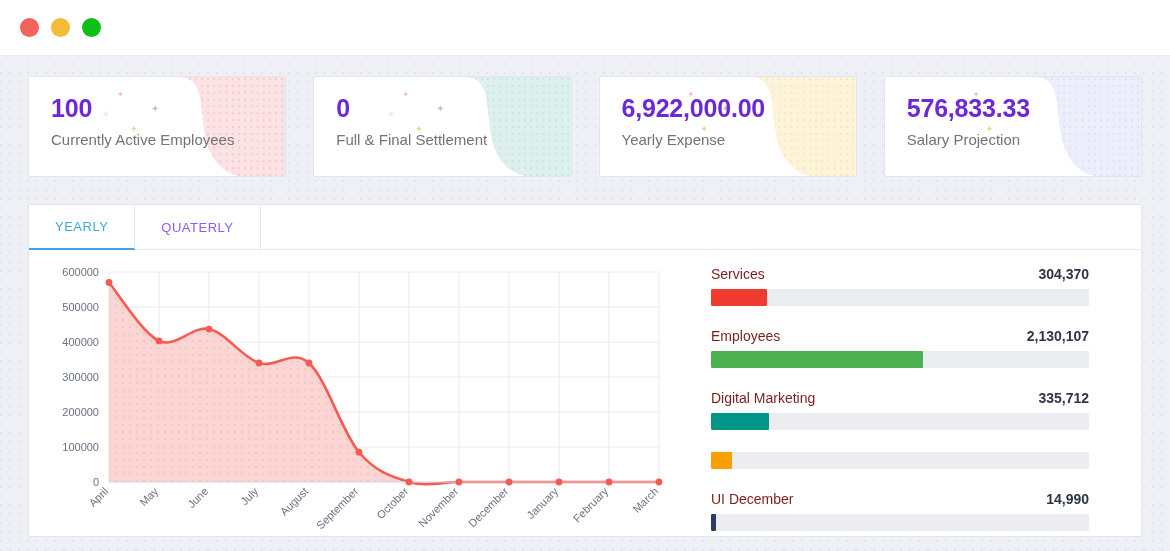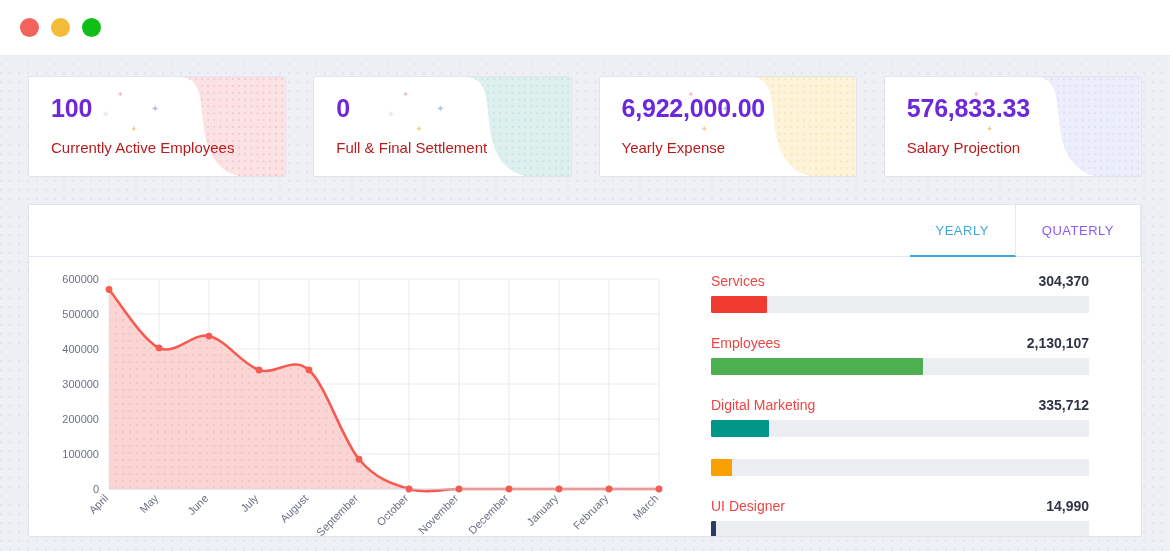--- a/index.html
+++ b/index.html
@@ -90,42 +90,41 @@
   .stat-value {
     position: relative;
     font-size: 25px;
     font-weight: bold;
     color: #6d28d9;
     letter-spacing: -.2px;
     line-height: 1.1;
   }
   .stat-label {
     position: relative;
-    margin-top: 17px;
+    margin-top: 9px;
     font-size: 15px;
-    color: #b91c1c;
+    color: #737373;
     line-height: 1.1;
   }
 
   
   .panel {
     margin-top: 27px;
     background: #ffffff;
     border: 1px solid #dfe4ee;
     border-radius: 2px;
     height: 333px;
     overflow: hidden;
   }
 
   .tabs {
     display: flex;
-    height: 52px;
+    height: 45px;
     border-bottom: 1px solid #e3e7ef;
     background: #ffffff;
-    justify-content: flex-end;
   }
   .tab {
     display: flex;
     align-items: center;
     justify-content: center;
     padding: 0 26px;
     font-size: 13px;
     letter-spacing: .5px;
     color: #8b5cf6;
     border-right: 1px solid #e3e7ef;
@@ -164,21 +163,21 @@
   .prow { margin-bottom: 22px; }
   .prow:last-child { margin-bottom: 0; }
   .prow-head {
     display: flex;
     justify-content: space-between;
     align-items: baseline;
     margin-bottom: 7px;
   }
   .prow-name {
     font-size: 14px;
-    color: #ef4444;
+    color: #7f1d1d;
   }
   .prow-value {
     font-size: 14px;
     font-weight: bold;
     color: #2f3548;
   }
   .track {
     position: relative;
     height: 17px;
     width: 100%;
@@ -395,21 +394,21 @@
         </div>
 
         <div class="prow">
           <div class="track">
             <div class="fill" style="width: 5.6%; background: rgb(249, 160, 0);"></div>
           </div>
         </div>
 
         <div class="prow">
           <div class="prow-head">
-            <span class="prow-name">UI Designer</span>
+            <span class="prow-name">UI December</span>
             <span class="prow-value">14,990</span>
           </div>
           <div class="track">
             <div class="fill" style="width: 1.2%; background: rgb(43, 58, 103);"></div>
           </div>
         </div>
 
       </div>
     </div>
   </div>

